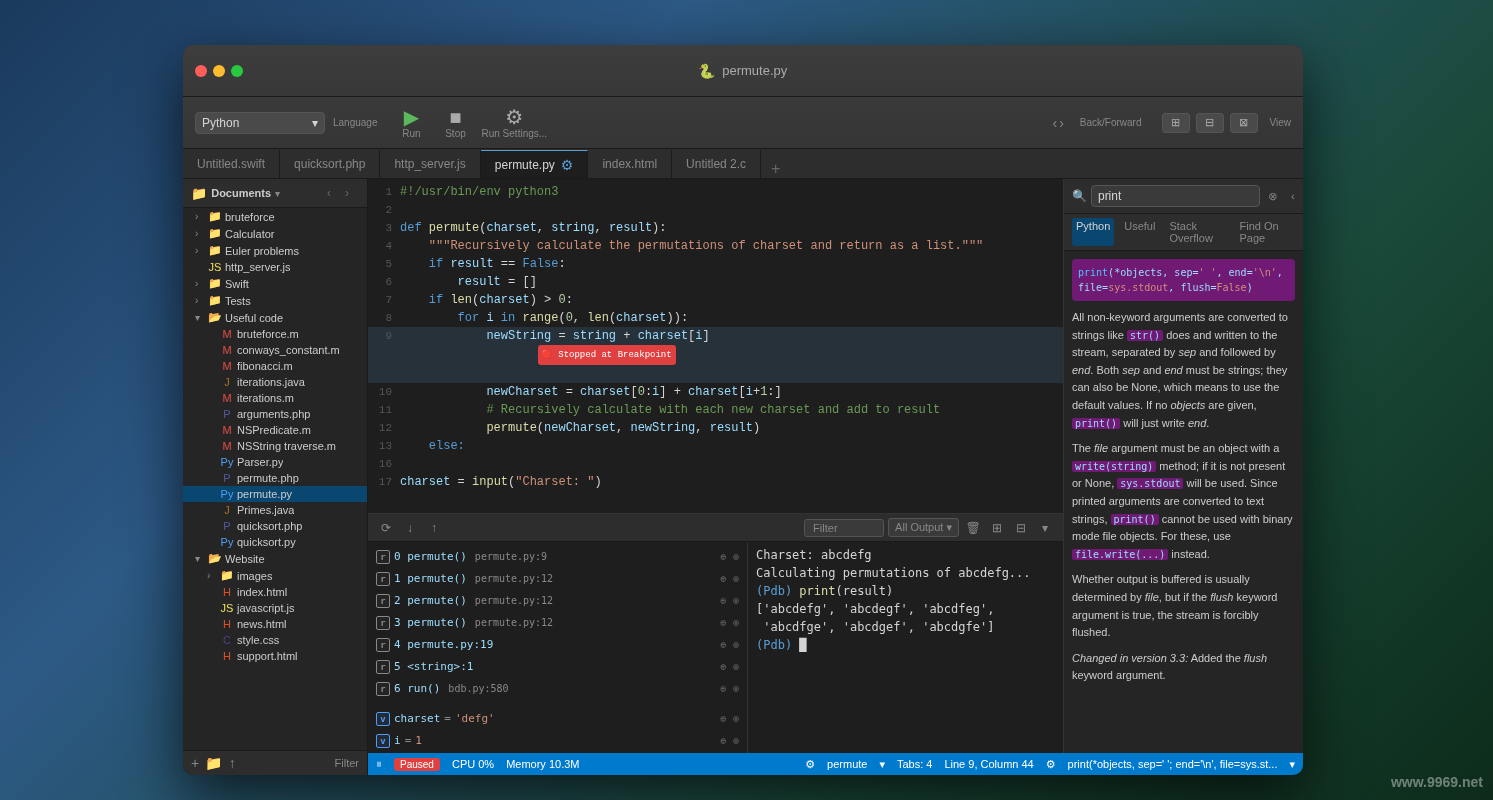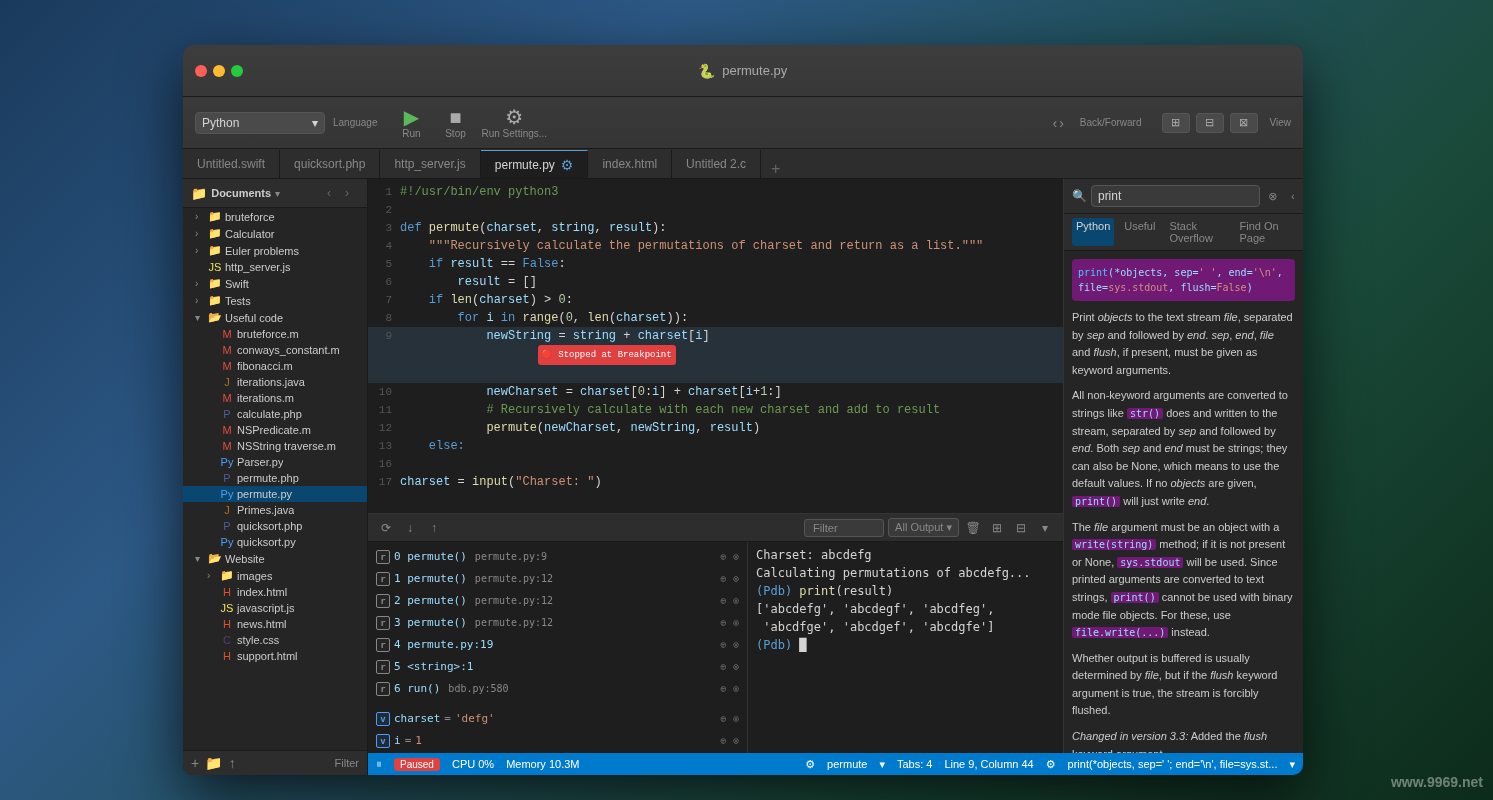--- a/index.html
+++ b/index.html
@@ -798,21 +798,21 @@
             <span class="item-label">iterations.java</span>
           </div>
           <div class="sidebar-item indent-2">
             <span class="chevron" style="visibility:hidden;">›</span>
             <span class="item-icon file-m">M</span>
             <span class="item-label">iterations.m</span>
           </div>
           <div class="sidebar-item indent-2">
             <span class="chevron" style="visibility:hidden;">›</span>
             <span class="item-icon file-php">P</span>
-            <span class="item-label">calculate.php</span>
+            <span class="item-label">arguments.php</span>
           </div>
           <div class="sidebar-item indent-2">
             <span class="chevron" style="visibility:hidden;">›</span>
             <span class="item-icon file-m">M</span>
             <span class="item-label">NSPredicate.m</span>
           </div>
           <div class="sidebar-item indent-2">
             <span class="chevron" style="visibility:hidden;">›</span>
             <span class="item-icon file-m">M</span>
             <span class="item-label">NSString traverse.m</span>
@@ -1110,21 +1110,20 @@
               <div class="docs-tab">Find On Page</div>
             </div>
 
             <div class="docs-content">
 
               <div class="docs-highlight">
                 <span class="docs-highlight-sig">print</span><span>(</span><span class="docs-highlight-param">*objects</span><span>, </span><span class="docs-highlight-param">sep</span><span>=</span><span class="docs-highlight-default">' '</span><span>, </span><span class="docs-highlight-param">end</span><span>=</span><span class="docs-highlight-default">'\n'</span><span>,</span><br>
                 <span class="docs-highlight-param">file</span><span>=</span><span class="docs-highlight-default">sys.stdout</span><span>, </span><span class="docs-highlight-param">flush</span><span>=</span><span class="docs-highlight-default">False</span><span>)</span>
               </div>
 
-              <p>Print <em>objects</em> to the text stream <em>file</em>, separated by <em>sep</em> and followed by <em>end</em>. <em>sep</em>, <em>end</em>, <em>file</em> and <em>flush</em>, if present, must be given as keyword arguments.</p>
 
               <p>All non-keyword arguments are converted to strings like <code>str()</code> does and written to the stream, separated by <em>sep</em> and followed by <em>end</em>. Both <em>sep</em> and <em>end</em> must be strings; they can also be None, which means to use the default values. If no <em>objects</em> are given, <code>print()</code> will just write <em>end</em>.</p>
 
               <p>The <em>file</em> argument must be an object with a <code>write(string)</code> method; if it is not present or None, <code>sys.stdout</code> will be used. Since printed arguments are converted to text strings, <code>print()</code> cannot be used with binary mode file objects. For these, use <code>file.write(...)</code> instead.</p>
 
               <p>Whether output is buffered is usually determined by <em>file</em>, but if the <em>flush</em> keyword argument is true, the stream is forcibly flushed.</p>
 
               <p><em>Changed in version 3.3:</em> Added the <em>flush</em> keyword argument.</p>
 
             </div>

